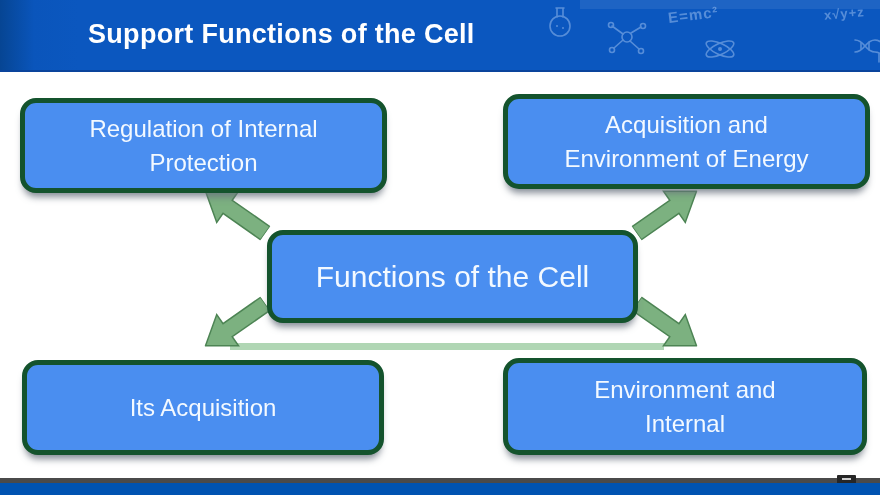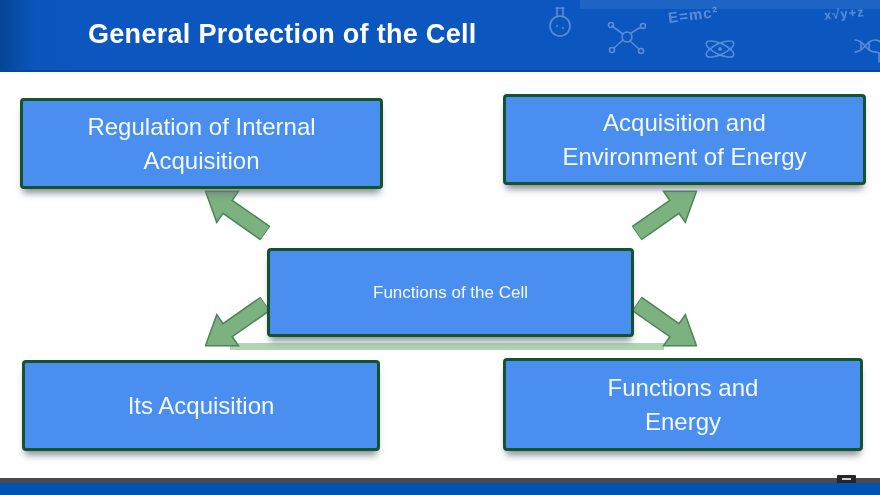--- a/index.html
+++ b/index.html
@@ -23,31 +23,31 @@
     margin:0;color:#ffffff;font-size:27px;font-weight:700;letter-spacing:.3px;
     white-space:nowrap;
   }
   .doodle{position:absolute;color:#a9c9f4;opacity:.48;}
   .doodle svg{display:block;stroke:#a9c9f4;fill:none;stroke-width:1.6;stroke-linecap:round;}
   .doodle-text{font-size:15px;font-weight:700;letter-spacing:1px;white-space:nowrap;}
   
   .node{
     position:absolute;
     background:#4a8ef0;
-    border:3px solid #14532d;
-    border-radius:4px;
+    border:5px solid #14532d;
+    border-radius:16px;
     color:#f3f9ff;
     display:flex;flex-direction:column;align-items:center;justify-content:center;
     text-align:center;font-size:24px;line-height:1.4;
     box-shadow:0 7px 7px -3px rgba(104,112,125,.8);
   }
   .node span{display:block;}
   .node-tl{left:20px;top:98px;width:357px;height:85px;}
   .node-tr{left:503px;top:94px;width:357px;height:85px;}
-  .node-c {left:267px;top:230px;width:361px;height:83px;font-size:17px;margin-top:18px;}
+  .node-c {left:267px;top:230px;width:361px;height:83px;font-size:30px;}
   .node-bl{left:22px;top:360px;width:352px;height:85px;}
   .node-br{left:503px;top:358px;width:354px;height:87px;}
   
   .arrow{position:absolute;width:74px;height:46px;}
   .arrow svg{display:block;width:74px;height:46px;}
   .arrow-tl{left:198px;top:189px;transform:rotate(215deg);}
   .arrow-tr{left:630px;top:189px;transform:rotate(-35deg);}
   .arrow-bl{left:198px;top:302px;transform:rotate(145deg);}
   .arrow-br{left:630px;top:302px;transform:rotate(35deg);}
   .connector{
@@ -69,21 +69,21 @@
     position:absolute;left:0;top:483px;width:880px;height:12px;background:#0053b1;
   }
 </style>
 </head>
 <body>
 
 <div class="stage">
 
   <div class="header">
     <div class="header-sheen"></div>
-    <h1 class="slide-title">General Protection of the Cell</h1>
+    <h1 class="slide-title">Support Functions of the Cell</h1>
 
     <div class="doodle" style="left:545px;top:5px;">
       <svg width="30" height="34" viewBox="0 0 30 34">
         <circle cx="15" cy="21" r="10"></circle>
         <path d="M11 3 h8 M12 3 v9 M18 3 v9"></path>
         <circle cx="12" cy="21" r="1" fill="#a9c9f4" stroke="none"></circle>
         <circle cx="18" cy="23" r="1" fill="#a9c9f4" stroke="none"></circle>
       </svg>
     </div>
 
@@ -139,39 +139,39 @@
         </svg>
     </div>
     <div class="arrow arrow-br">
       <svg viewBox="0 0 74 46">
           <polygon points="0,15 46,15 46,4 73,23 46,42 46,31 0,31" fill="#7cb180" stroke="#4d8454" stroke-width="1.5"></polygon>
         </svg>
     </div>
 
     <div class="node node-tl">
       <span>Regulation of Internal</span>
-      <span>Acquisition</span>
+      <span>Protection</span>
     </div>
 
     <div class="node node-tr">
       <span>Acquisition and</span>
       <span>Environment of Energy</span>
     </div>
 
     <div class="node node-c">
       <span>Functions of the Cell</span>
     </div>
 
     <div class="node node-bl">
       <span>Its Acquisition</span>
     </div>
 
     <div class="node node-br">
-      <span>Functions and</span>
-      <span>Energy</span>
+      <span>Environment and</span>
+      <span>Internal</span>
     </div>
   </div>
 
   <div class="progress-track"></div>
   <div class="progress-handle"></div>
   <div class="footer-bar"></div>
 
 </div>
 
 </body></html>

